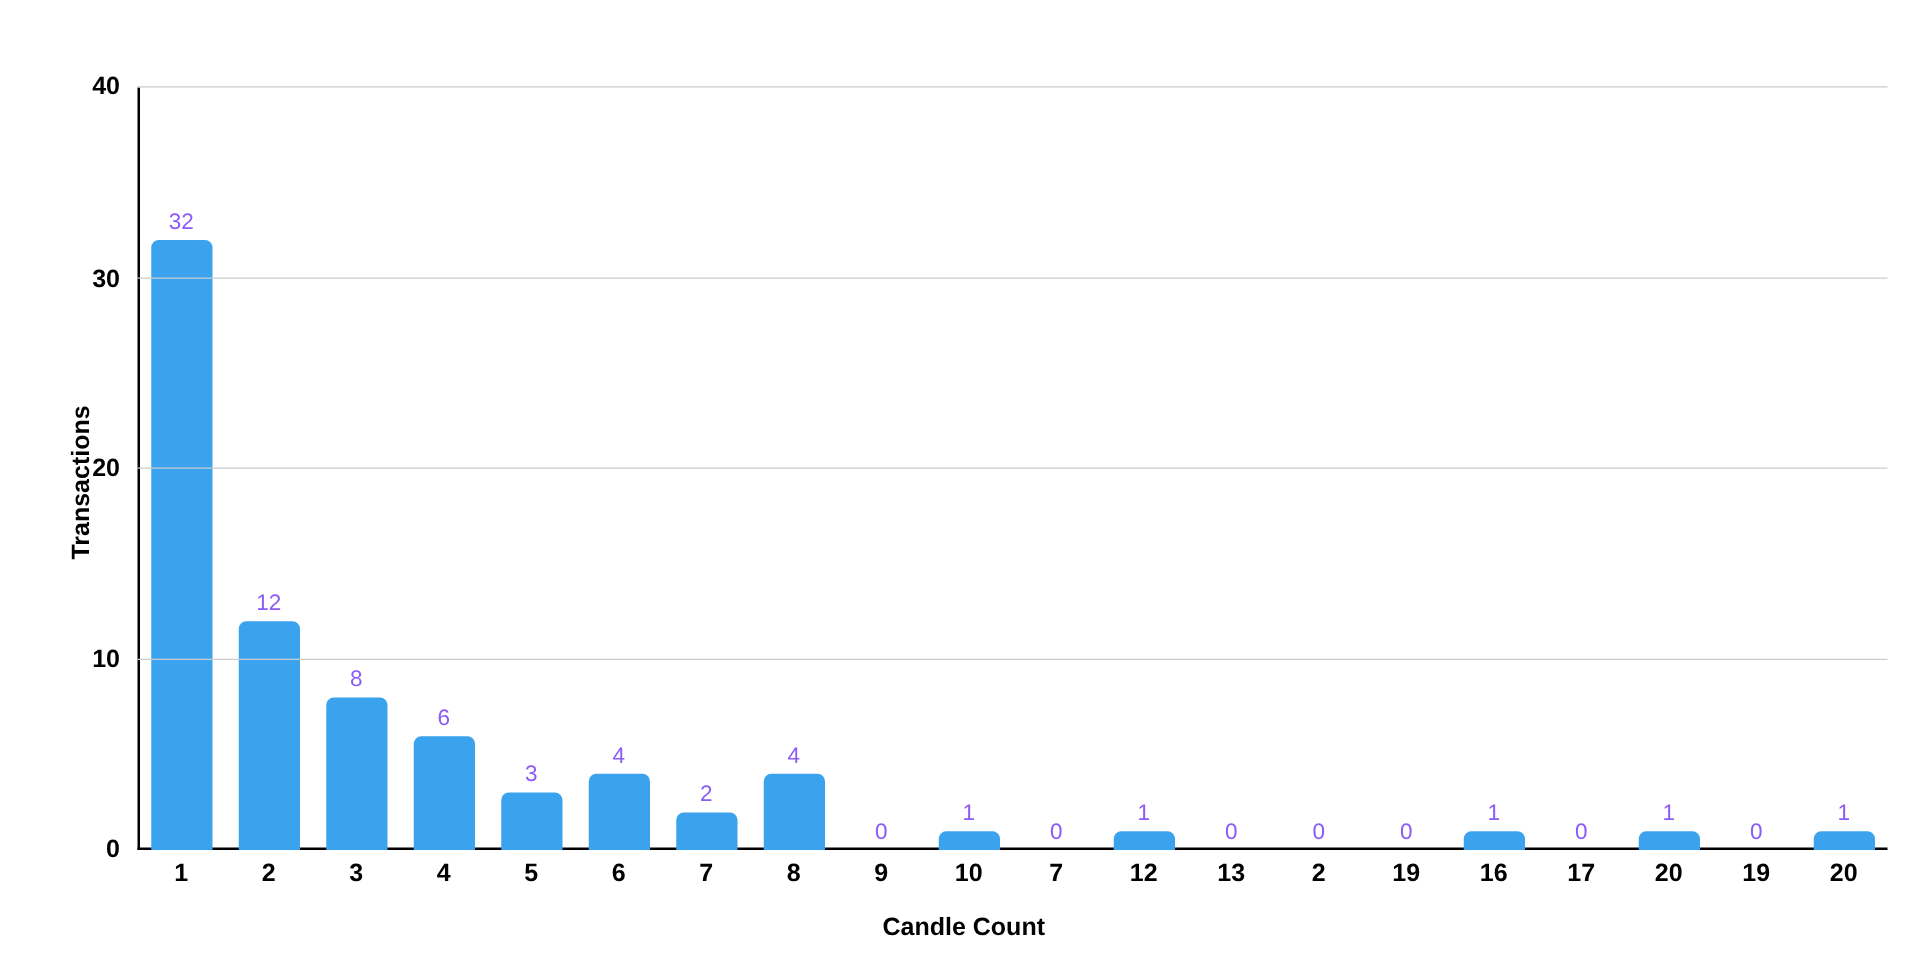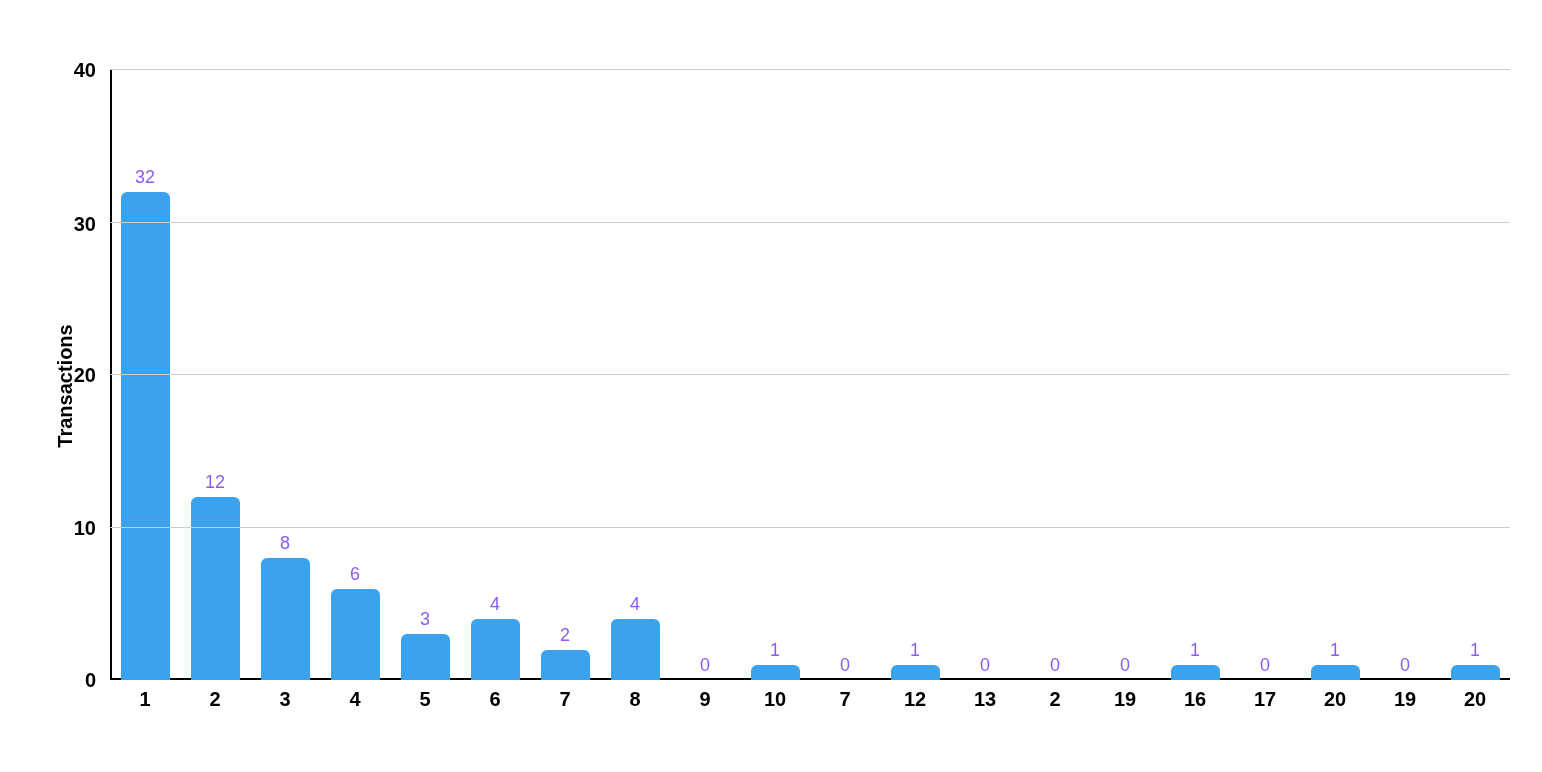--- a/index.html
+++ b/index.html
@@ -120,20 +120,21 @@
     font-size: 20px;
     font-weight: 700;
     padding-top: 8px;
   }
 </style>
 </head>
 <body>
 
 <div class="chart-wrap">
   <div class="ylabel">Transactions</div>
+  <div class="xlabel">Candle Count</div>
 
   <div class="plot" id="plot">
     <div class="axis-line-y"></div>
     <div class="axis-line-x"></div>
     <div class="bars" id="bars">
         <div class="bar-slot" style="left: 0px; width: 70px;">
           <div class="bar" style="left: 10.5px; width: 49px; height: 488px; background: rgb(59, 163, 238);"></div>
           <div class="bar-value" style="bottom: 492px;">32</div>
           <div class="xtick">1</div>
         </div>

